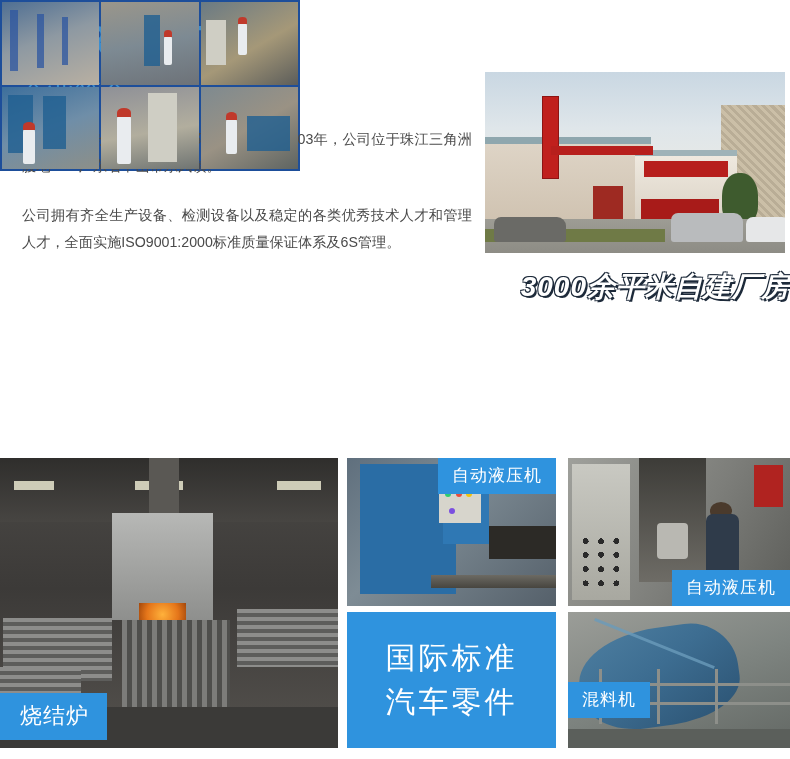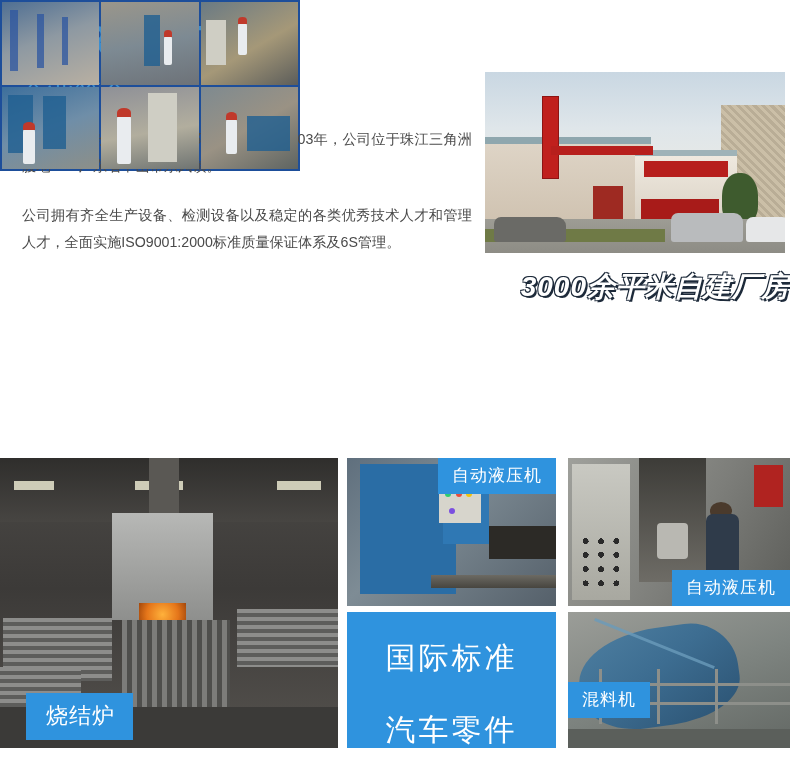--- a/index.html
+++ b/index.html
@@ -34,21 +34,21 @@
   
   .photo { position: absolute; overflow: hidden; background: #8e8e8e; }
   .photo .ph-inner { position: absolute; inset: 0; }
 
   
   .chip {
     position: absolute; background: #2f93de; color: #fff;
     font-size: 17px; line-height: 1; letter-spacing: 1px;
     padding: 9px 14px 10px 14px; white-space: nowrap;
   }
-  .chip.big { font-size: 22px; padding: 12px 18px 13px 20px; margin-left: 26px; }
+  .chip.big { font-size: 22px; padding: 12px 18px 13px 20px; }
 
   
   #photo-exterior { left: 485px; top: 72px; width: 300px; height: 181px; }
   .sky {
     position:absolute; left:0; top:0; width:100%; height:52%;
     background: linear-gradient(#c9d7e2 0%, #dfe6ea 60%, #e7e9e6 100%);
   }
   .bld-left {
     position:absolute; left:-2px; top:36%; width:56%; height:48%;
     background: linear-gradient(#ded4c6, #cfc2b0);
@@ -152,21 +152,21 @@
   .pa-panel { position:absolute; left:44%; top:18%; width:20%; height:26%; background:#d7d5cc; }
   .pa-led { position:absolute; width:6px; height:6px; border-radius:50%; }
   .pa-rail { position:absolute; left:40%; bottom:12%; width:62%; height:9%;
     background: linear-gradient(#6c6a63,#47453f); }
   .pa-dark { position:absolute; left:68%; top:46%; width:34%; height:22%; background:#2c2a26; }
 
   #panel-quality { left: 347px; top: 612px; width: 209px; height: 136px;
     background: #2f93de; display:flex; flex-direction:column;
     align-items:center; justify-content:center; }
   #panel-quality .ql {
-    color:#ffffff; font-size:30px; line-height:44px; letter-spacing:3px; font-weight:400;margin-top:28px;
+    color:#ffffff; font-size:30px; line-height:44px; letter-spacing:3px; font-weight:400;
   }
 
   
   #photo-press-b { left: 568px; top: 458px; width: 222px; height: 148px; }
   .pb-bg { position:absolute; inset:0; background: linear-gradient(120deg,#9fa09b 0%,#7d7e7a 55%,#5c5d59 100%); }
   .pb-cab { position:absolute; left:2%; top:4%; width:26%; height:92%;
     background: linear-gradient(#c9c9c2,#a8a8a0); }
   .pb-holes { position:absolute; left:5%; top:52%; width:20%; height:42%;
     background:
       radial-gradient(circle 3px at 15% 10%, #2a2a2a 98%, transparent 100%),

